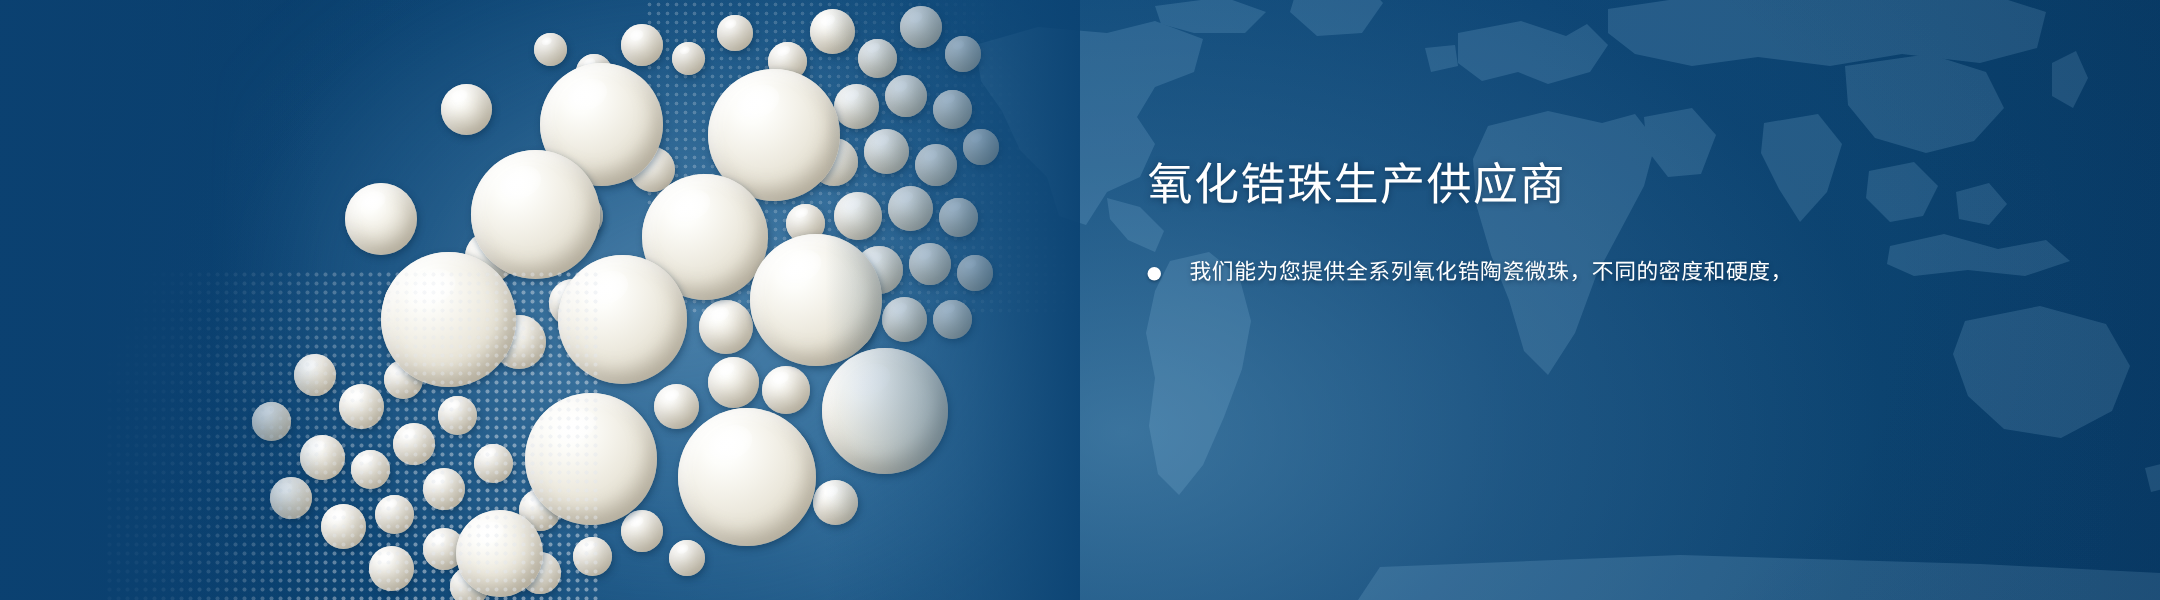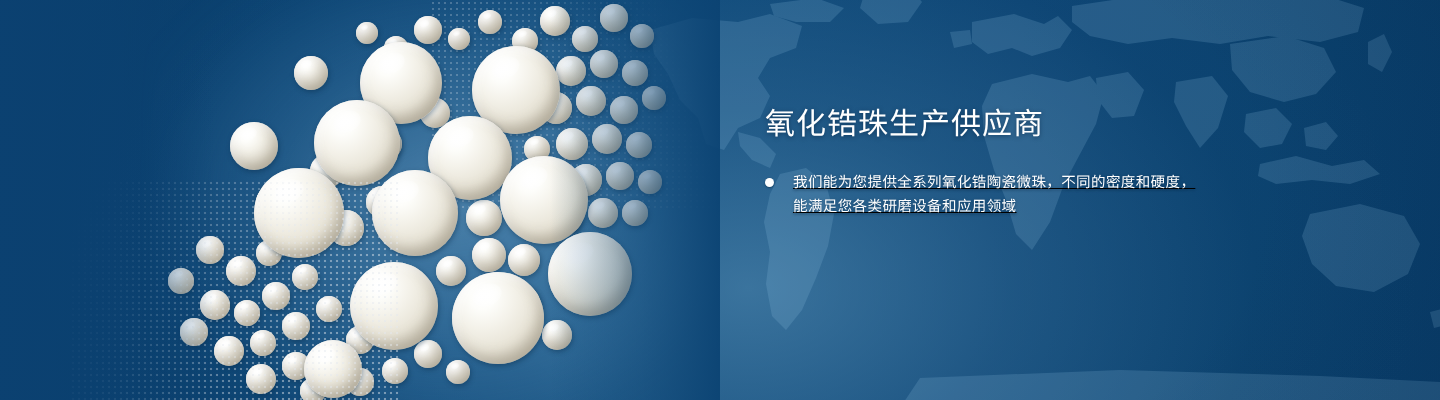--- a/index.html
+++ b/index.html
@@ -163,21 +163,20 @@
     line-height: 40px;
     font-weight: normal;
     color: #ffffff;
     letter-spacing: 1px;
     text-shadow: 0 1px 4px rgba(3,28,54,0.55);
   }
   .bullets {
     list-style: none;
     margin: 0;
     padding: 0;
-    text-decoration: underline;
   }
   .bullet {
     position: relative;
     padding-left: 28px;
     margin-bottom: 5px;
     font-size: 14.5px;
     line-height: 24px;
     color: #ffffff;
     letter-spacing: 0.4px;
     text-shadow: 0 1px 3px rgba(3,28,54,0.5);
@@ -349,21 +348,20 @@
 
   <div class="content">
 
     <h1 class="headline">氧化锆珠生产供应商</h1>
 
     <ul class="bullets">
 
       <li class="bullet">
         <span class="bullet-dot"></span>
         <span class="bullet-line">我们能为您提供全系列氧化锆陶瓷微珠，不同的密度和硬度，</span>
-        <span class="bullet-line">能满足您各类研磨设备和应用领域</span>
       </li>
 
 
 
     </ul>
   </div>
 
 </div>
 
 </body></html>

